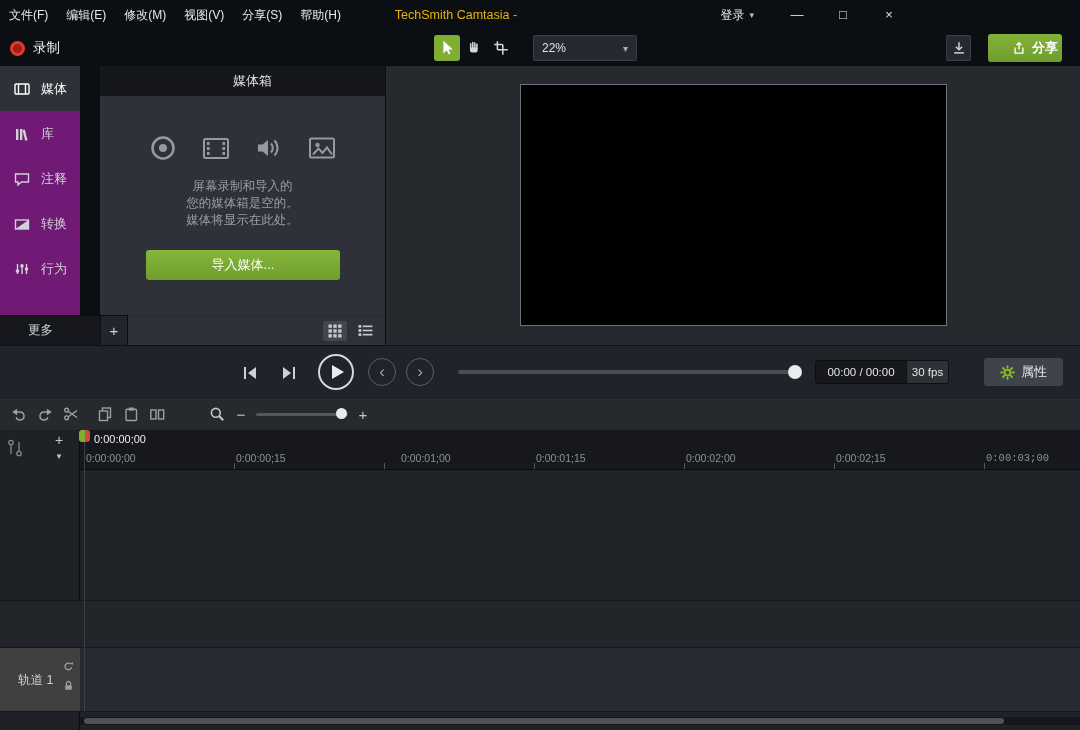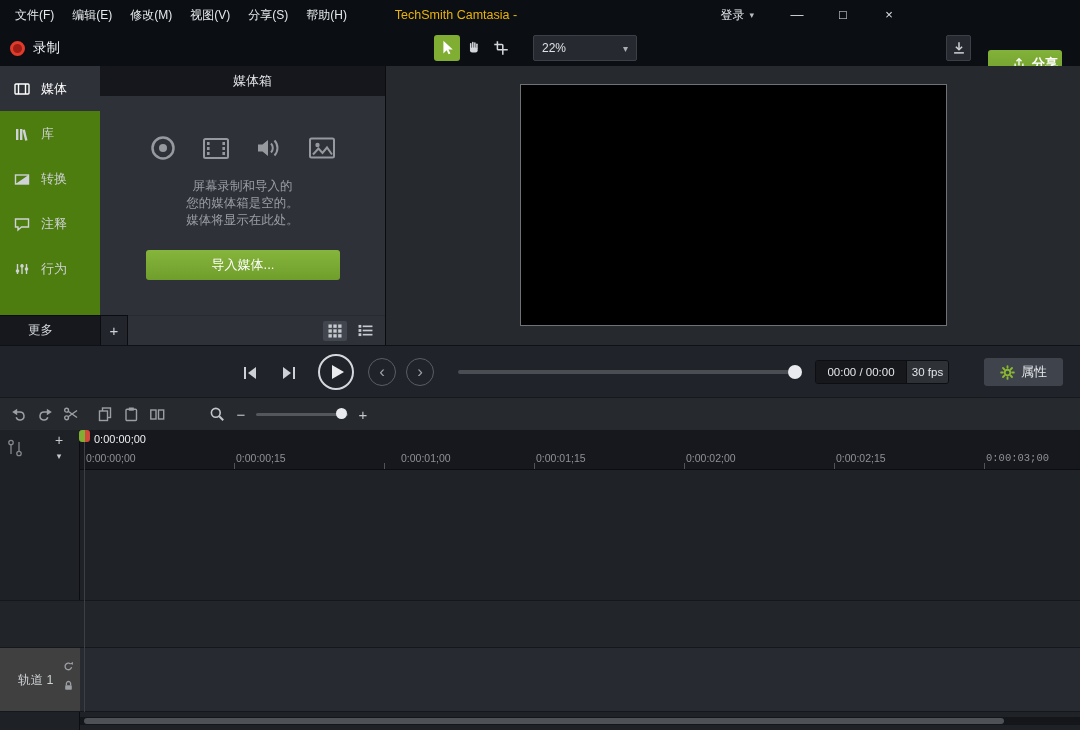--- a/index.html
+++ b/index.html
@@ -2,21 +2,21 @@
 <html><head>
 <meta charset="utf-8">
 <style>
   * { margin:0; padding:0; box-sizing:border-box; }
   html,body { width:1080px; height:730px; overflow:hidden; background:#0b0e13;
               font-family:"Liberation Sans", sans-serif; }
   .app { position:relative; width:1080px; height:730px; background:#0b0e13; color:#e6e8ea; }
 
   
   .titlebar { position:absolute; top:0; left:0; width:912px; height:30px; background:#0b0e13;
-              display:flex; align-items:center;padding-left:6px; }
+              display:flex; align-items:center; }
   .menu-item { padding:0 9px; font-size:12px; color:#e7e9eb; height:30px; line-height:30px; cursor:default; }
   .tb-title { position:absolute; left:50%; transform:translateX(-50%); font-size:12.5px; color:#eab308; }
   .tb-right { margin-left:auto; display:flex; align-items:center; height:100%; }
   .signin { font-size:12px; color:#e7e9eb; margin-right:20px; display:flex; align-items:center; gap:5px; }
   .signin .caret { font-size:9px; color:#b9bcc0; }
   .win-btn { width:46px; text-align:center; font-size:13px; color:#dfe2e5; line-height:30px; }
 
   
   .toolbar { position:absolute; top:30px; left:0; width:1080px; height:36px; background:#0b0e13; }
   .record-group { position:absolute; left:10px; top:0; height:36px; display:flex; align-items:center; gap:8px; }
@@ -24,26 +24,26 @@
   .record-label { font-size:13.5px; color:#f0f2f4; }
   .tools { position:absolute; left:434px; top:5px; display:flex; gap:1px; }
   .tool-btn { width:26px; height:26px; border-radius:3px; display:flex; align-items:center; justify-content:center; }
   .tool-btn.active { background:#7fae33; }
   .zoom-select { position:absolute; left:533px; top:5px; width:104px; height:26px; background:#262a30;
                  border:1px solid #3b4047; border-radius:2px; display:flex; align-items:center;
                  font-size:12px; color:#dfe2e5; padding:0 8px; }
   .zoom-caret { margin-left:auto; color:#aaadb2; font-size:10px; }
   .dl-btn { position:absolute; left:946px; top:5px; width:25px; height:26px; background:#262a30;
             border:1px solid #3b4047; border-radius:2px; display:flex; align-items:center; justify-content:center; }
-  .share-btn { position:absolute; left:988px; top:20px; width:74px; height:28px;
+  .share-btn { position:absolute; left:988px; top:4px; width:74px; height:28px;
                background:linear-gradient(#83b23a,#6f9d2b); border-radius:3px; display:flex;
                align-items:center; justify-content:center; gap:6px; color:#fff; font-size:13px; font-weight:bold;padding-left:20px; }
 
   
-  .sidebar { position:absolute; left:0; top:66px; width:100px; height:279px; background:#4d7c0f; }
+  .sidebar { position:absolute; left:0; top:66px; width:80px; height:279px; background:#701a75; }
   .side-item { height:45px; display:flex; align-items:center; gap:10px; padding-left:13px;
                font-size:13px; color:#cfd2d6; }
   .side-item.selected { background:#2e3138; color:#ffffff; }
   .side-icon { width:18px; height:18px; display:flex; align-items:center; }
 
   
   .bottom-strip { position:absolute; left:0; top:315px; width:385px; height:30px; display:flex; z-index:3; }
   .more-cell { width:100px; background:#16181d; border-top:1px solid #0a0c10; font-size:12.5px;
                color:#cfd2d6; display:flex; align-items:center; padding-left:28px; }
   .plus-cell { width:28px; background:#22262c; border:1px solid #0a0c10; border-bottom:none;
@@ -232,33 +232,33 @@
             <rect x="7" y="4" width="2.4" height="11"></rect>
             <rect x="10.8" y="4.6" width="2.4" height="11" transform="rotate(-14 12 10)"></rect>
           </g>
         </svg>
       </span>
       <span>库</span>
     </div>
     <div class="side-item">
       <span class="side-icon">
         <svg width="18" height="18" viewBox="0 0 18 18">
-          <rect x="2.5" y="5" width="13" height="9" fill="none" stroke="currentColor" stroke-width="1.4"></rect>
-          <path d="M2.5 14 L15.5 5 V14 Z" fill="currentColor"></path>
+          <path d="M2.5 4 h13 v8 h-7 l-3.5 3 v-3 h-2.5 z" fill="none" stroke="currentColor" stroke-width="1.4"></path>
         </svg>
       </span>
-      <span>转换</span>
+      <span>注释</span>
     </div>
     <div class="side-item">
       <span class="side-icon">
         <svg width="18" height="18" viewBox="0 0 18 18">
-          <path d="M2.5 4 h13 v8 h-7 l-3.5 3 v-3 h-2.5 z" fill="none" stroke="currentColor" stroke-width="1.4"></path>
+          <rect x="2.5" y="5" width="13" height="9" fill="none" stroke="currentColor" stroke-width="1.4"></rect>
+          <path d="M2.5 14 L15.5 5 V14 Z" fill="currentColor"></path>
         </svg>
       </span>
-      <span>注释</span>
+      <span>转换</span>
     </div>
     <div class="side-item">
       <span class="side-icon">
         <svg width="18" height="18" viewBox="0 0 18 18">
           <g stroke="currentColor" stroke-width="1.4">
             <line x1="4.5" y1="4" x2="4.5" y2="14"></line>
             <line x1="9" y1="4" x2="9" y2="14"></line>
             <line x1="13.5" y1="4" x2="13.5" y2="14"></line>
           </g>
           <g fill="currentColor">

